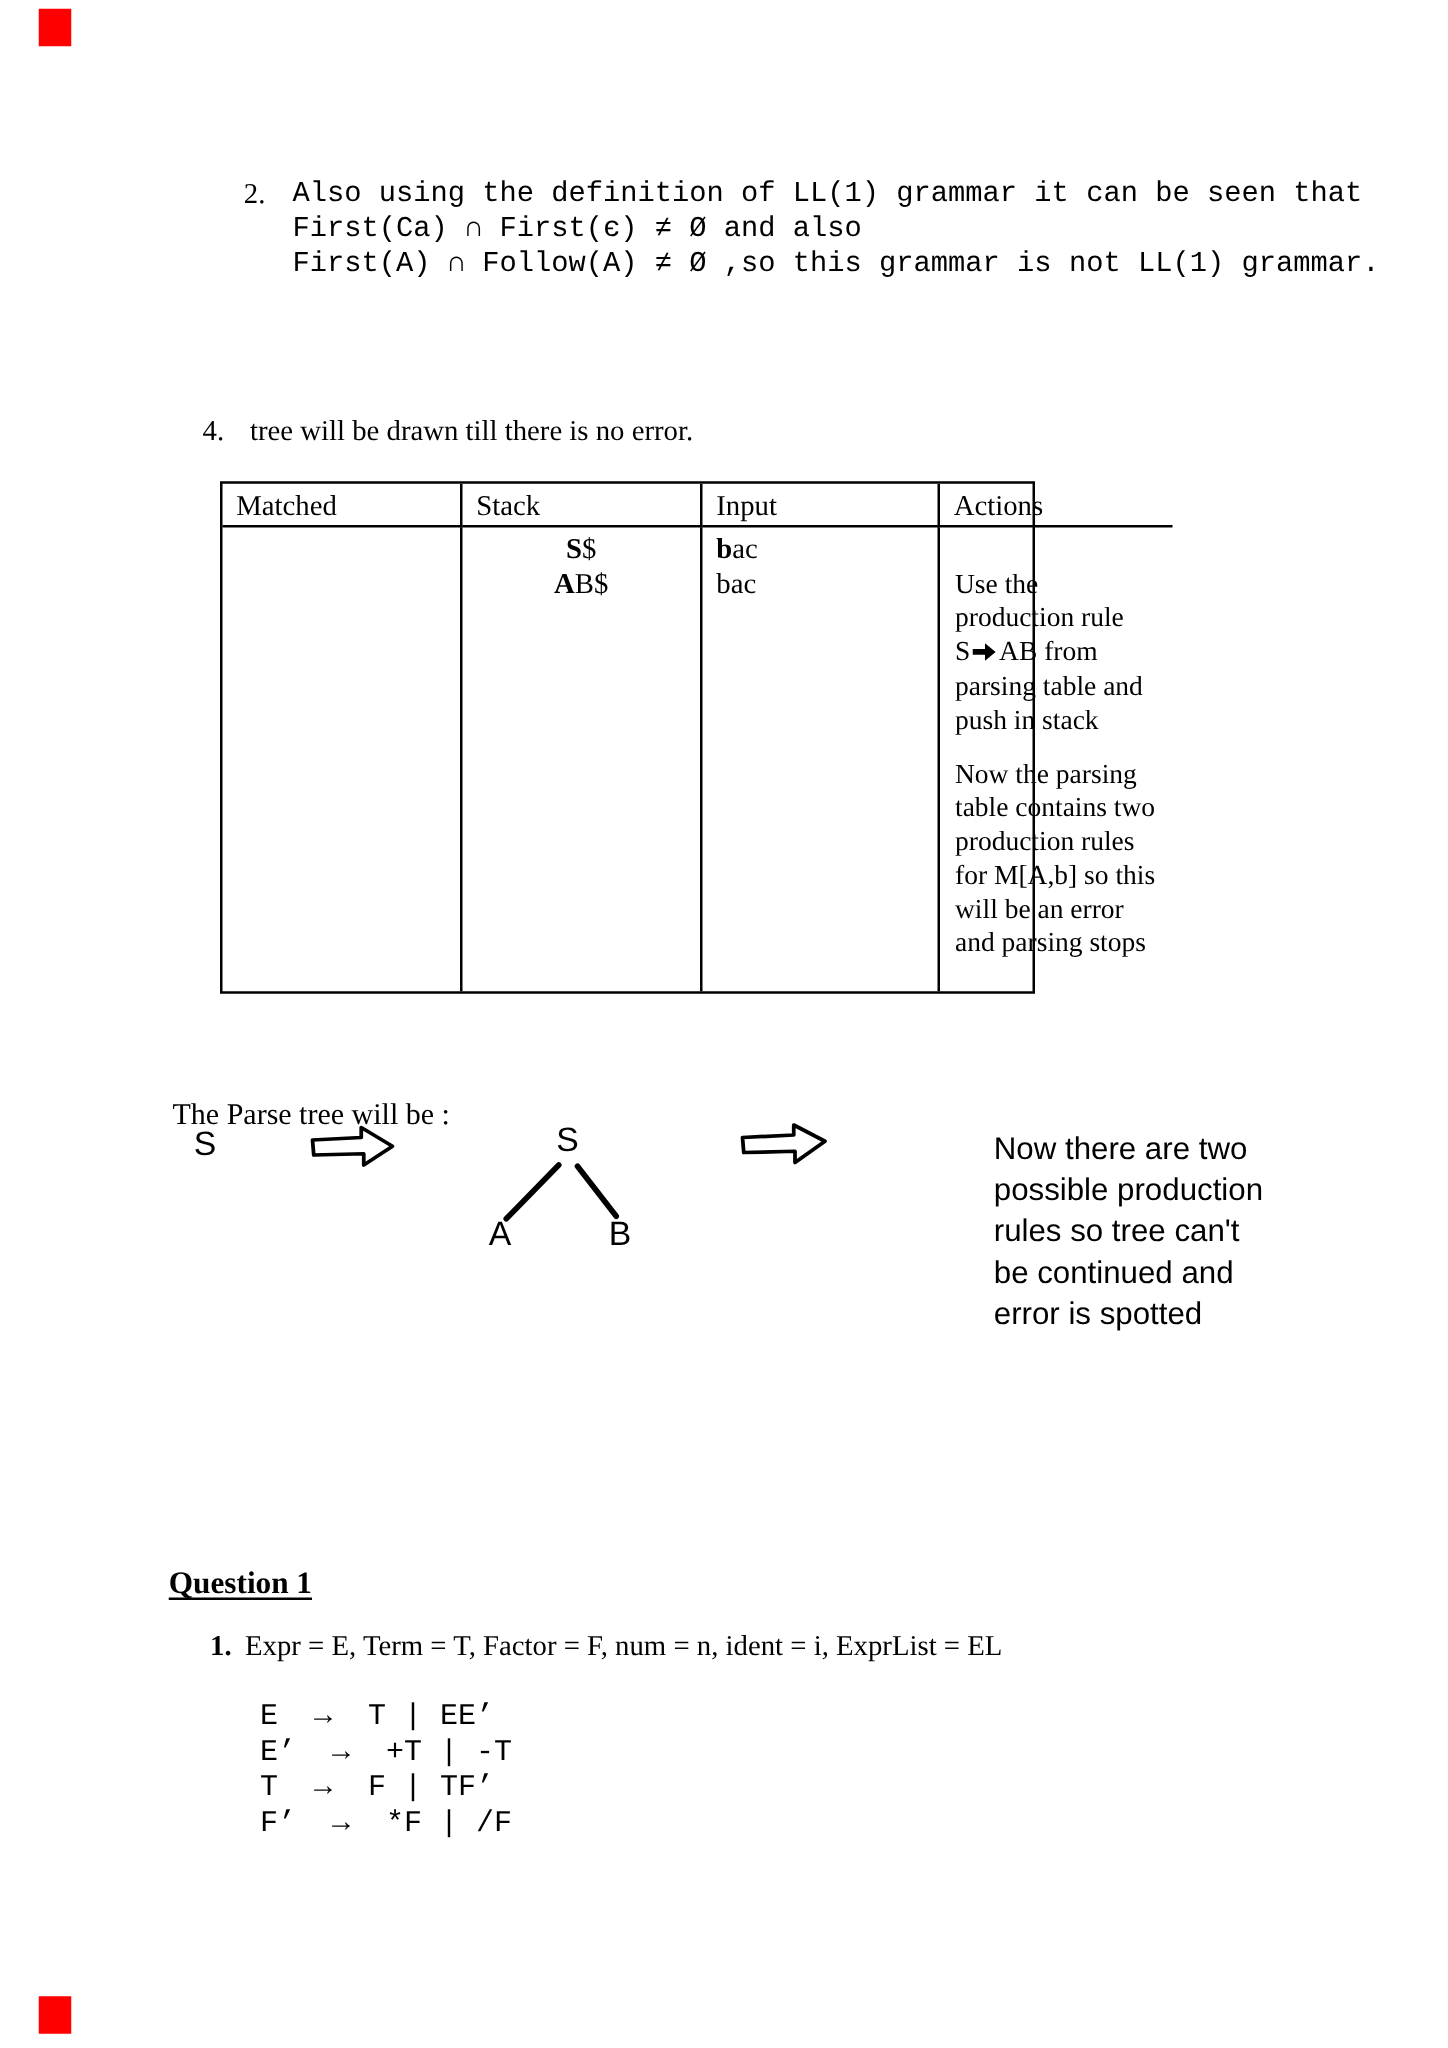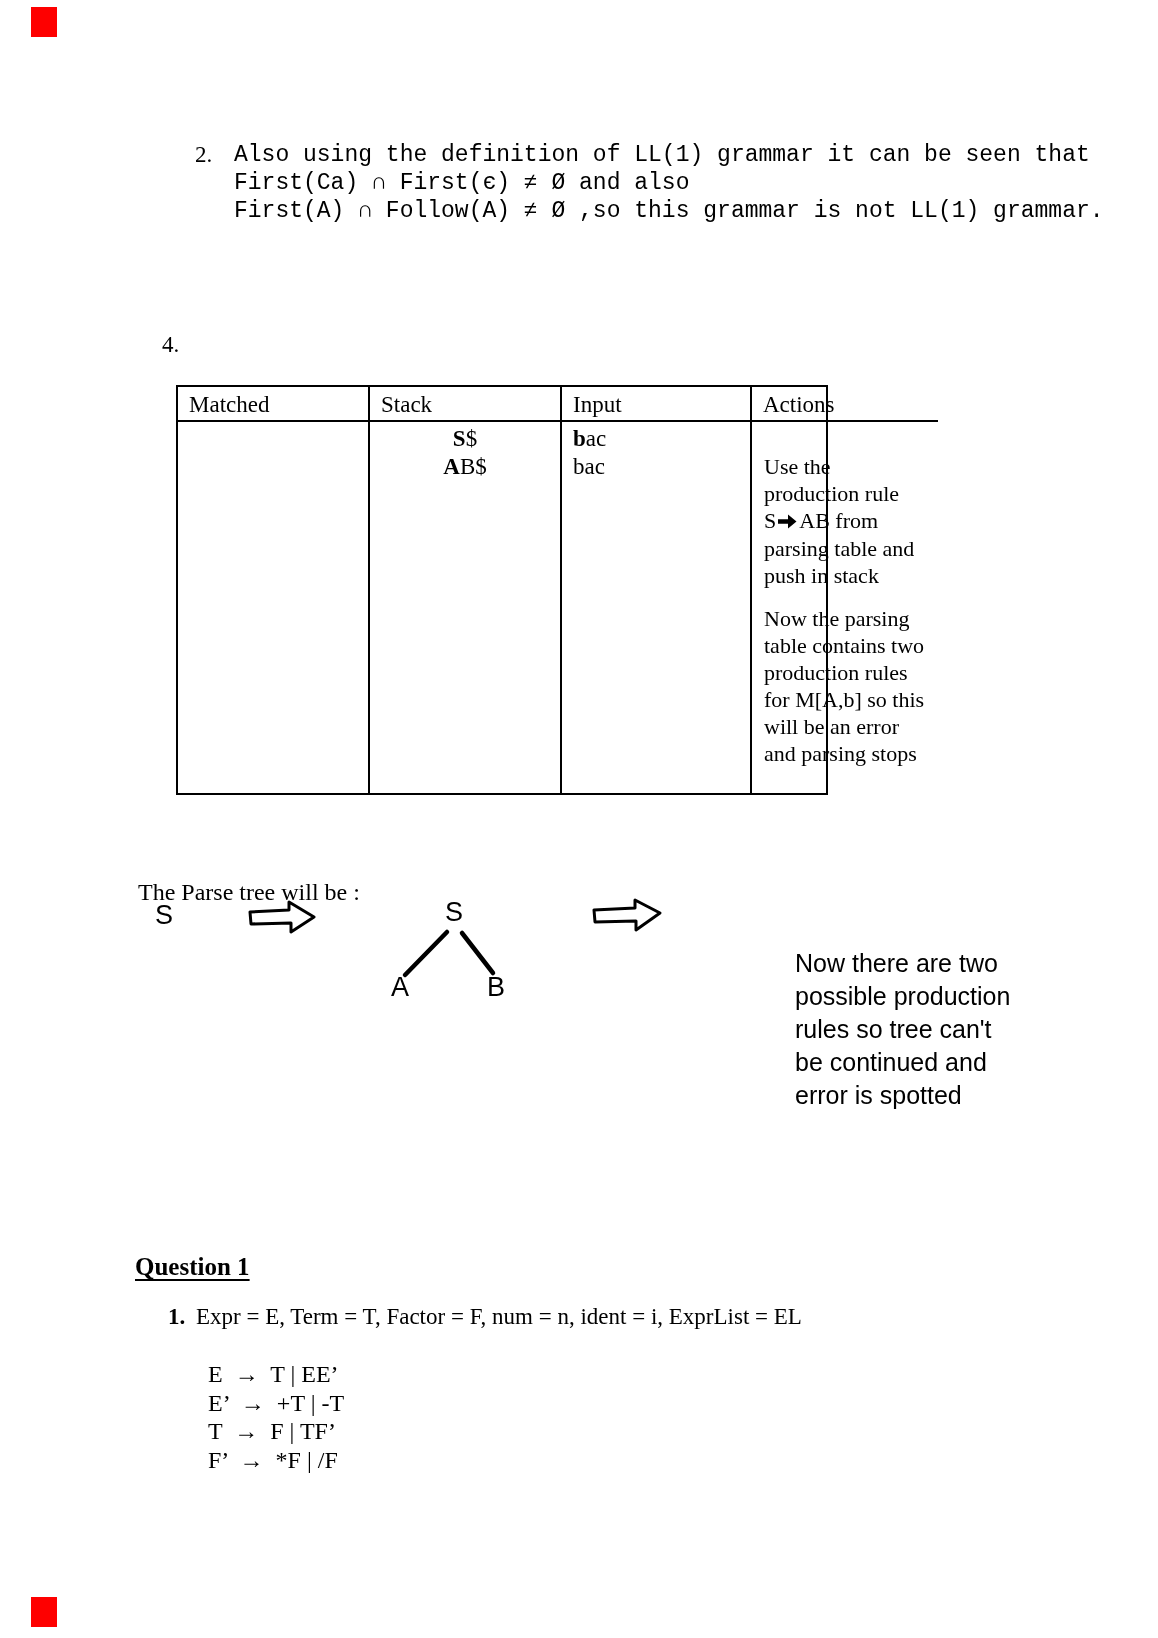--- a/index.html
+++ b/index.html
@@ -26,45 +26,46 @@
   .cell.cb{border-right:2px solid #000;}
   .hdr{border-bottom:2px solid #000;padding:4px 0 0 11px;}
   .stack-cell{text-align:center;padding-top:3px;}
   .input-cell{padding:3px 0 0 11px;}
   .actions-cell{padding:31px 4px 0 12px;font-size:22px;line-height:27px;}
   .actions-cell .blk2{margin-top:16px;}
   .b{font-weight:bold;}
   
   .sans{font-family:"Liberation Sans","DejaVu Sans",sans-serif;}
   .tree-label{font-size:27px;line-height:30px;}
-  .note{font-size:25px;line-height:33px;margin-top:44px;}
+  .note{font-size:25px;line-height:33px;}
   .note div{white-space:nowrap;}
   
   .q-heading{font-size:25px;font-weight:bold;text-decoration:underline;text-underline-offset:4px;}
-  .grammar{font-size:24px;line-height:28.5px;}
+  .grammar{font-size:24px;line-height:28.5px;font-family:Liberation Mono, monospace;}
   .grammar div{white-space:pre;}
   .rule-arrow-svg{display:inline-block;vertical-align:-1px;margin:0 2px;}
 </style>
 </head>
 <body>
 
 <div class="page">
 
   <div class="red-mark" style="left:31px;top:7px;"></div>
   <div class="red-mark" style="left:31px;top:1597px;"></div>
 
   <span class="abs serif num" style="left:195px;top:141px;">2.</span>
   <div class="abs serif lines" style="left:234px;top:141px;font-family:Liberation Mono, monospace;">
     <div>Also using the definition of LL(1) grammar it can be seen that</div>
     <div>First(Ca) ∩ First(є) ≠ Ø and also</div>
     <div>First(A) ∩ Follow(A) ≠ Ø ,so this grammar is not LL(1) grammar.</div>
   </div>
 
   <span class="abs serif num" style="left:162px;top:331px;">4.</span>
   <div class="abs serif lines" style="left:200px;top:331px;">
+    <div>tree will be drawn till there is no error.</div>
   </div>
 
   <div class="ptable">
     <div class="cell cb hdr">Matched</div>
     <div class="cell cb hdr">Stack</div>
     <div class="cell cb hdr">Input</div>
     <div class="cell hdr">Actions</div>
 
     <div class="cell cb"></div>
 

